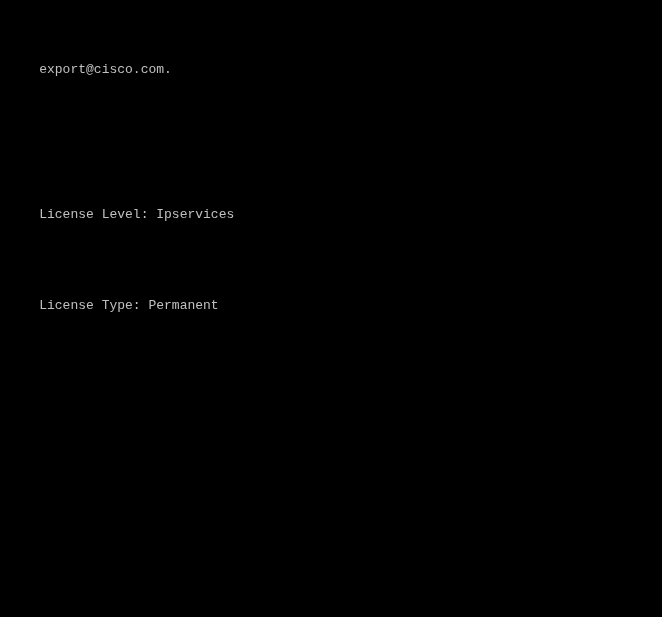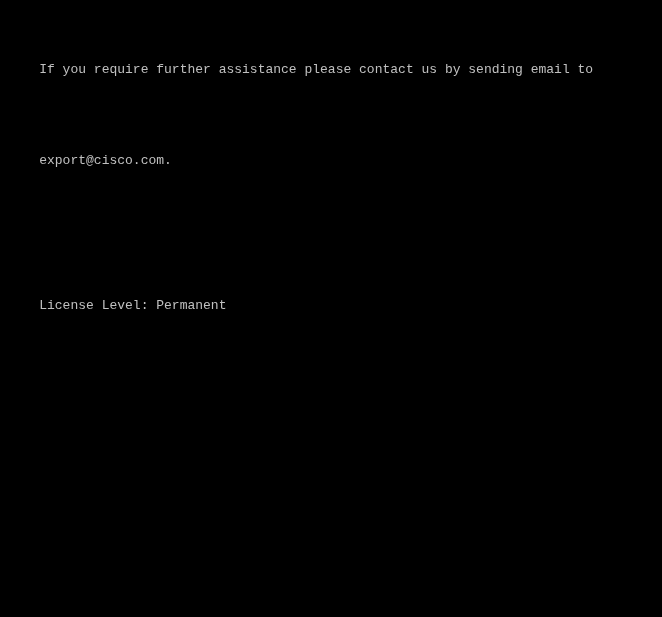--- a/index.html
+++ b/index.html
@@ -21,28 +21,28 @@
     .terminal-content {
       white-space: pre-wrap;
       word-break: break-all;
     }
   </style>
 </head>
 <body>
 
 <div class="terminal-content">
   <div>
-    <span>If you require further assistance please contact us by sending email to</span>
-  </div>
-  <div>
     <span>export@cisco.com.</span>
   </div>
   <div>&nbsp;</div>
   <div>
-    <span>License Level: Permanent</span>
+    <span>License Level: Ipservices</span>
+  </div>
+  <div>
+    <span>License Type: Permanent</span>
   </div>
   <div>&nbsp;</div>
   <div>
     
   </div>
   
   
   
   
   

